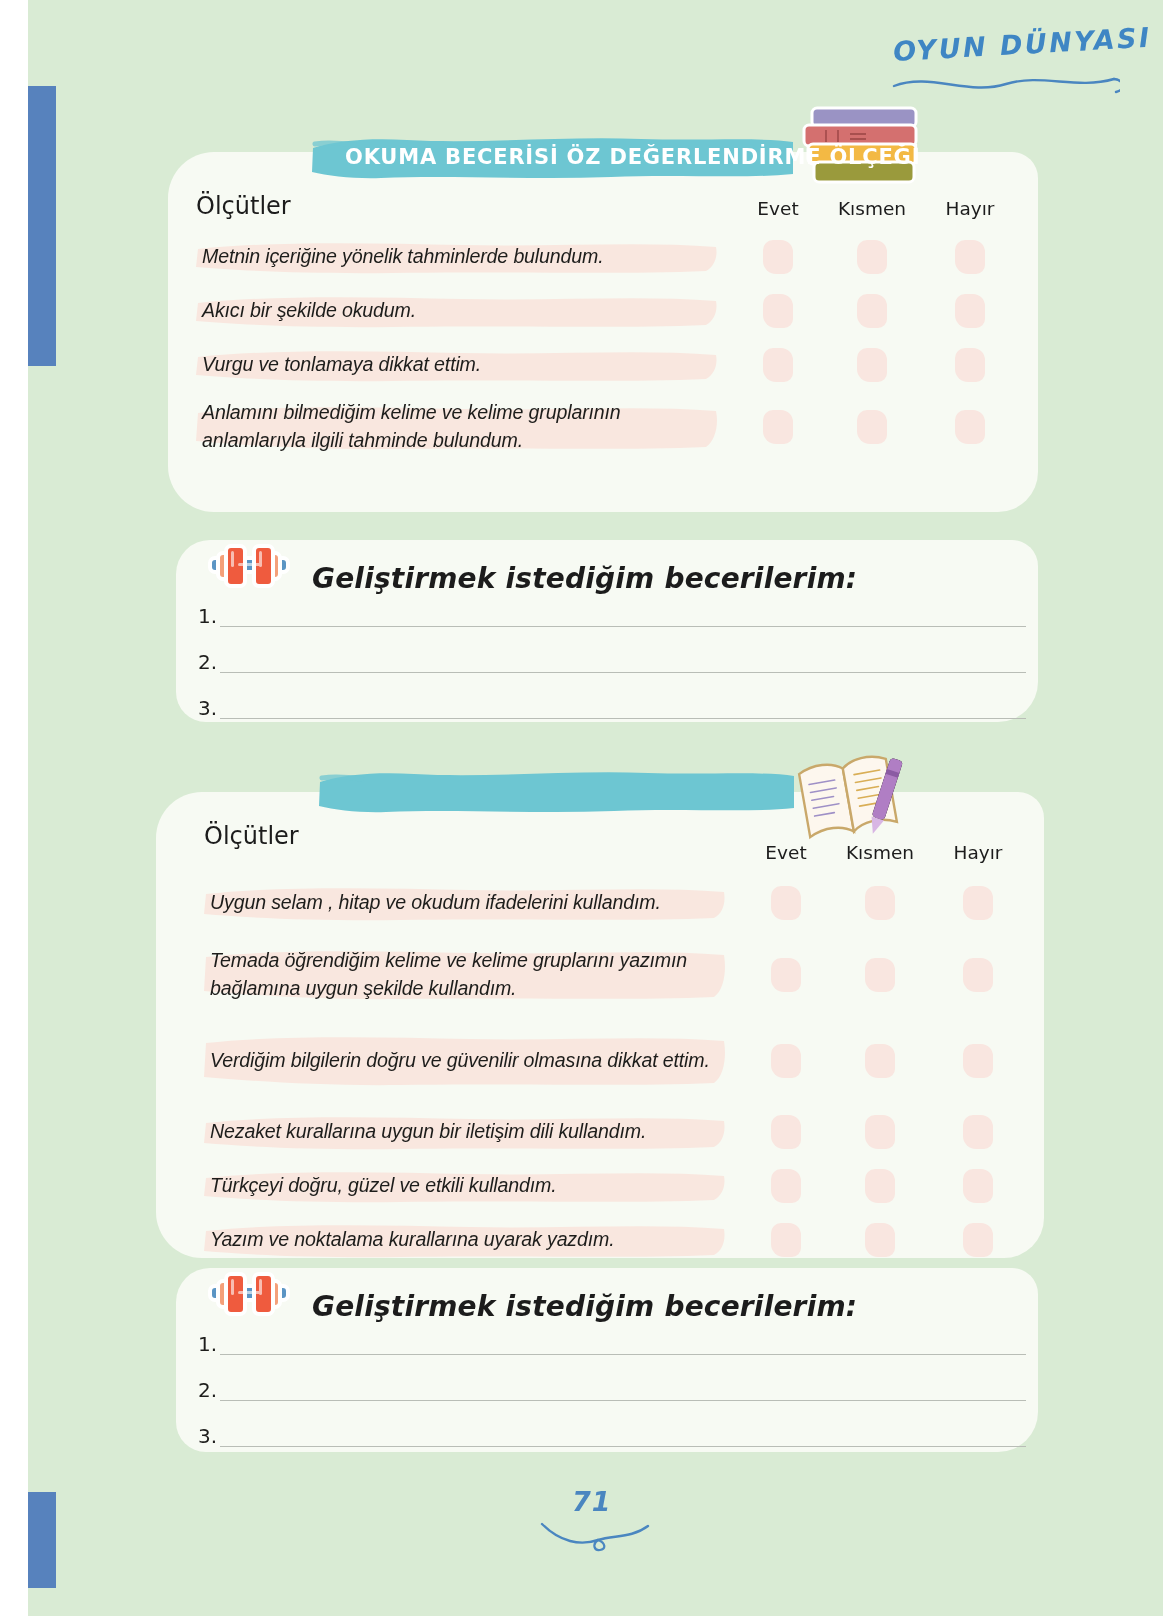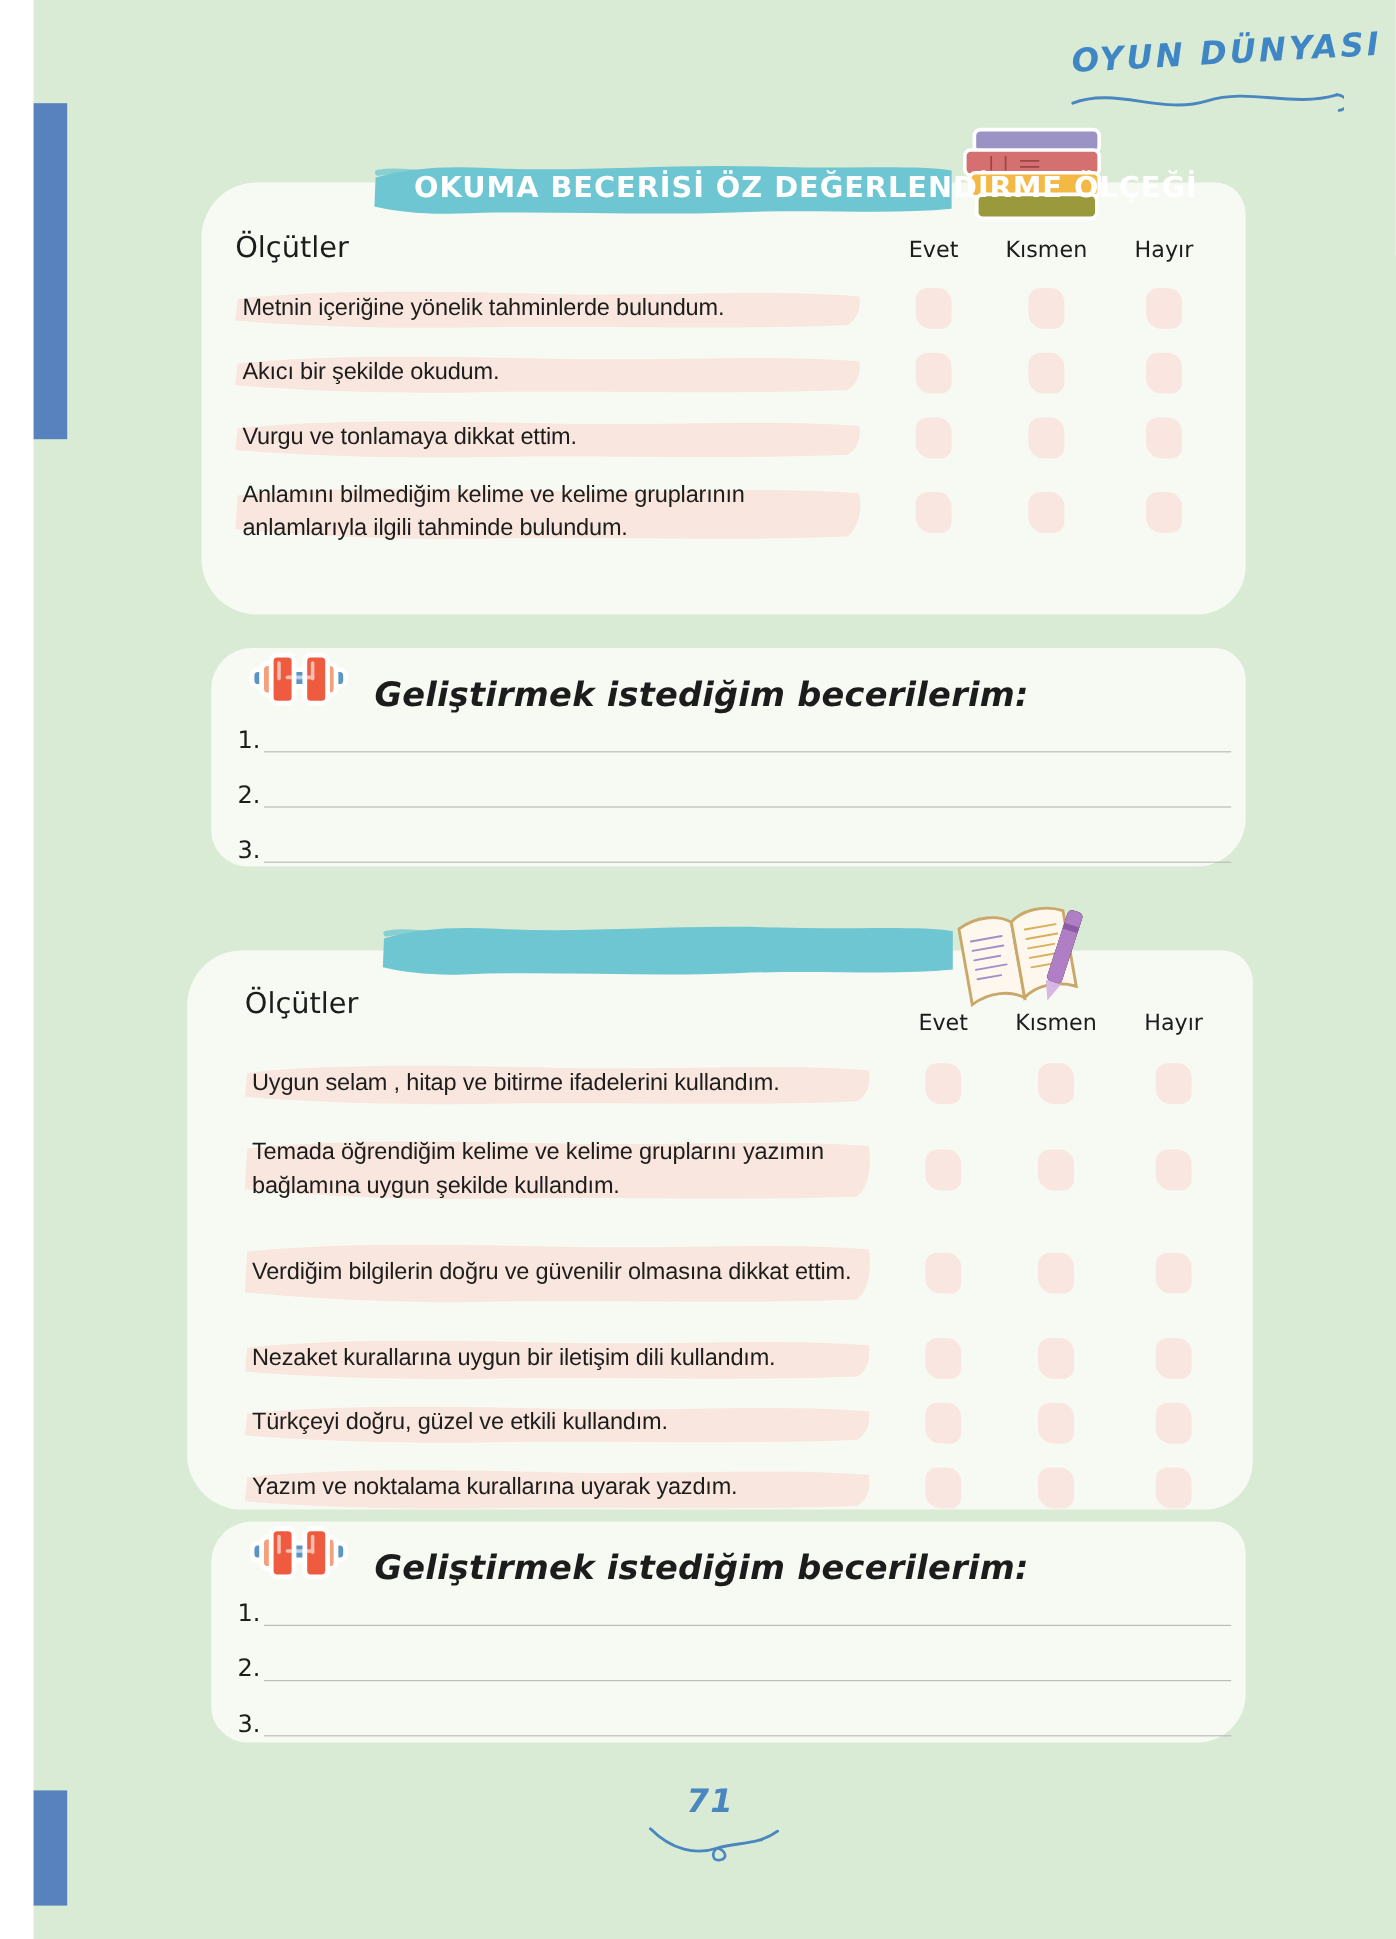--- a/index.html
+++ b/index.html
@@ -60,21 +60,21 @@
   }
 
   
   .banner{position:absolute;height:46px;}
   .banner .brush{
     position:absolute;left:0;top:0;width:100%;height:100%;
   }
   .banner .btxt{
     position:absolute;left:34px;top:50%;transform:translateY(-52%);
     font-family:"DejaVu Sans", sans-serif;
-    font-size:24px;font-weight:700;
+    font-size:21px;font-weight:700;
     color:#ffffff;letter-spacing:.8px;white-space:nowrap;
     transform-origin:left center;
   }
   .banner-1{left:283px;top:134px;width:484px;}
   .banner-2{left:290px;top:768px;width:478px;}
 
   
   .tbl{position:absolute;}
   .tbl-1{left:168px;top:192px;width:812px;}
   .tbl-2{left:176px;top:818px;width:812px;}
@@ -91,21 +91,21 @@
     font-size:18.5px;font-weight:400;color:#1c1c1c;
     text-align:center;white-space:nowrap;
   }
   .c-evet{left:540px;width:84px;}
   .c-kismen{left:624px;width:104px;}
   .c-hayir{left:728px;width:92px;}
 
   .tbl-2 .th-olcutler{top:4px;}
   .tbl-2 .th-col{top:24px;}
 
-  .row{position:relative;}
+  .row{position:relative;font-style:italic;}
   .row-stripe{
     position:absolute;left:-4px;top:50%;transform:translateY(-50%);
     width:528px;
   }
   .row-txt{
     position:absolute;left:6px;top:50%;transform:translateY(-50%);
     width:520px;
     font-family:"Liberation Sans", sans-serif;
     font-size:19.6px;line-height:1.42;color:#1d1d1b;
     letter-spacing:-.15px;
@@ -329,21 +329,21 @@
       <span class="th-col c-evet">Evet</span>
       <span class="th-col c-kismen">Kısmen</span>
       <span class="th-col c-hayir">Hayır</span>
     </div>
 
     <div class="row" style="height:58px;">
       <svg class="row-stripe" height="42" viewBox="0 0 528 42" preserveAspectRatio="none">
         <path d="M6 12 C80 4, 180 6, 270 8 C360 10, 450 4, 524 10 C526 22, 522 32, 514 36
                  C420 40, 300 36, 200 38 C120 39, 50 36, 4 32 Z" fill="#f9e7df"></path>
       </svg>
-      <div class="row-txt">Uygun selam , hitap ve bitirme ifadelerini kullandım.</div>
+      <div class="row-txt">Uygun selam , hitap ve okudum ifadelerini kullandım.</div>
       <div class="boxes">
         <div class="cbx b-evet"></div>
         <div class="cbx b-kismen"></div>
         <div class="cbx b-hayir"></div>
       </div>
     </div>
 
     <div class="row" style="height:86px;">
       <svg class="row-stripe" height="64" viewBox="0 0 528 64" preserveAspectRatio="none">
         <path d="M6 14 C80 6, 180 8, 270 10 C360 12, 450 6, 524 12 C527 30, 523 48, 514 54

